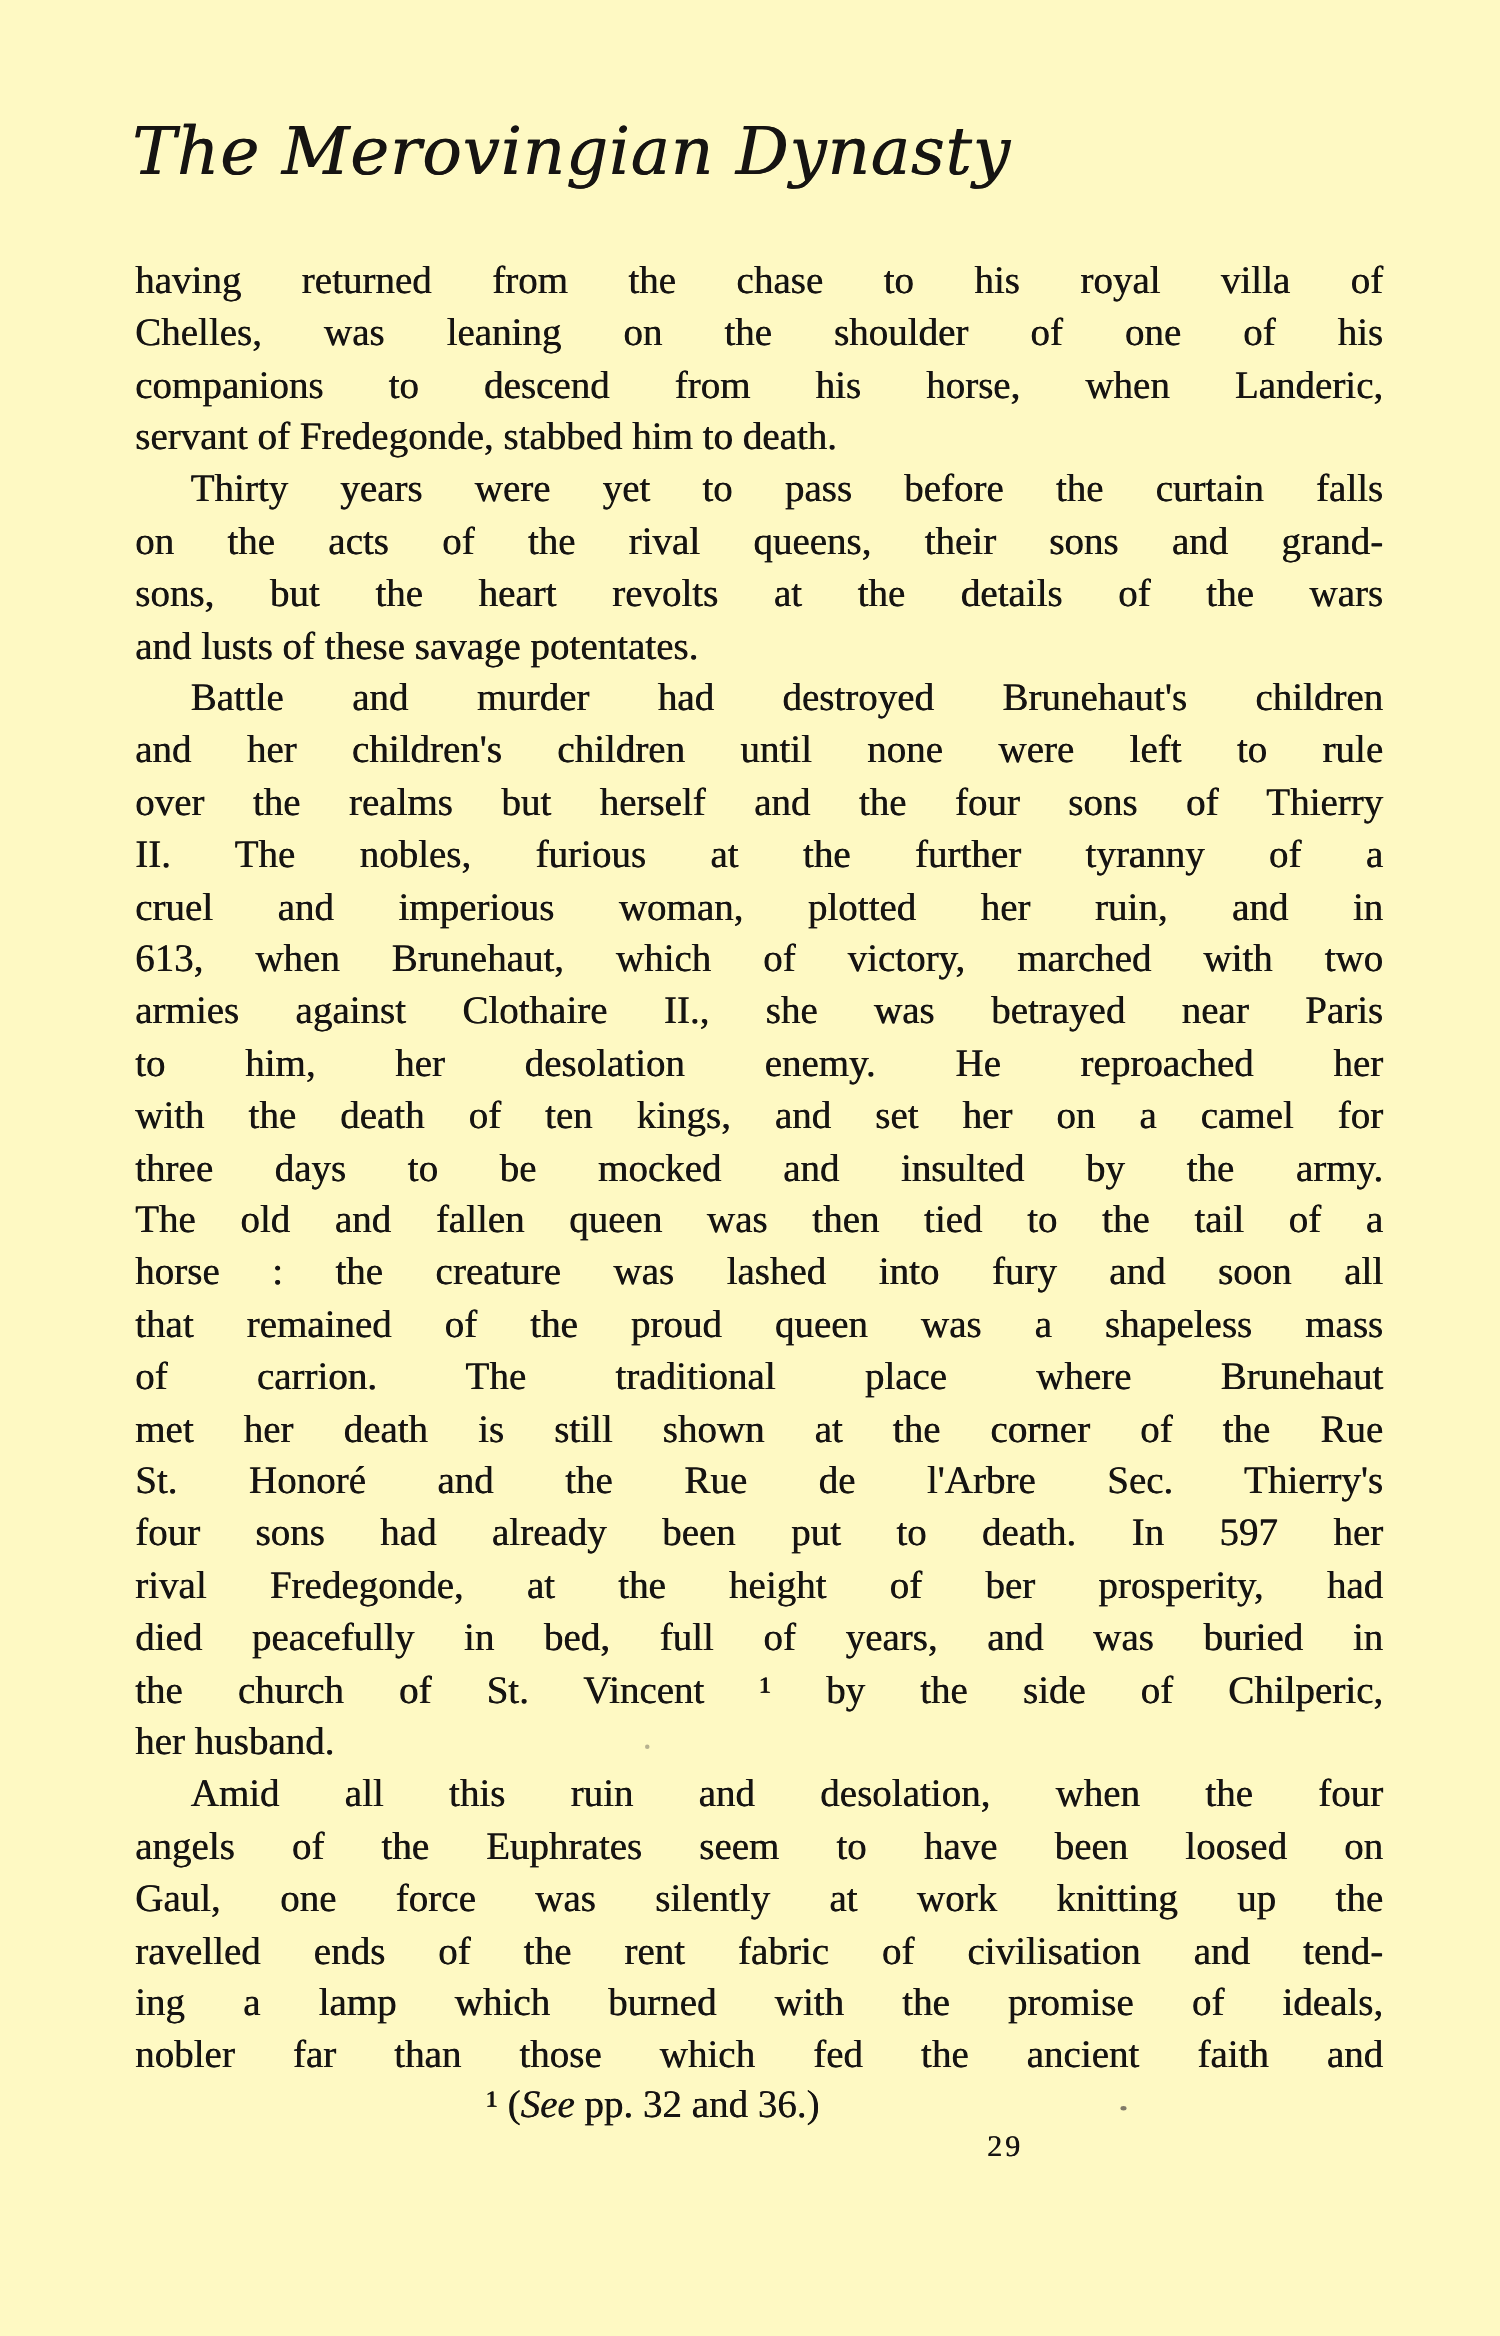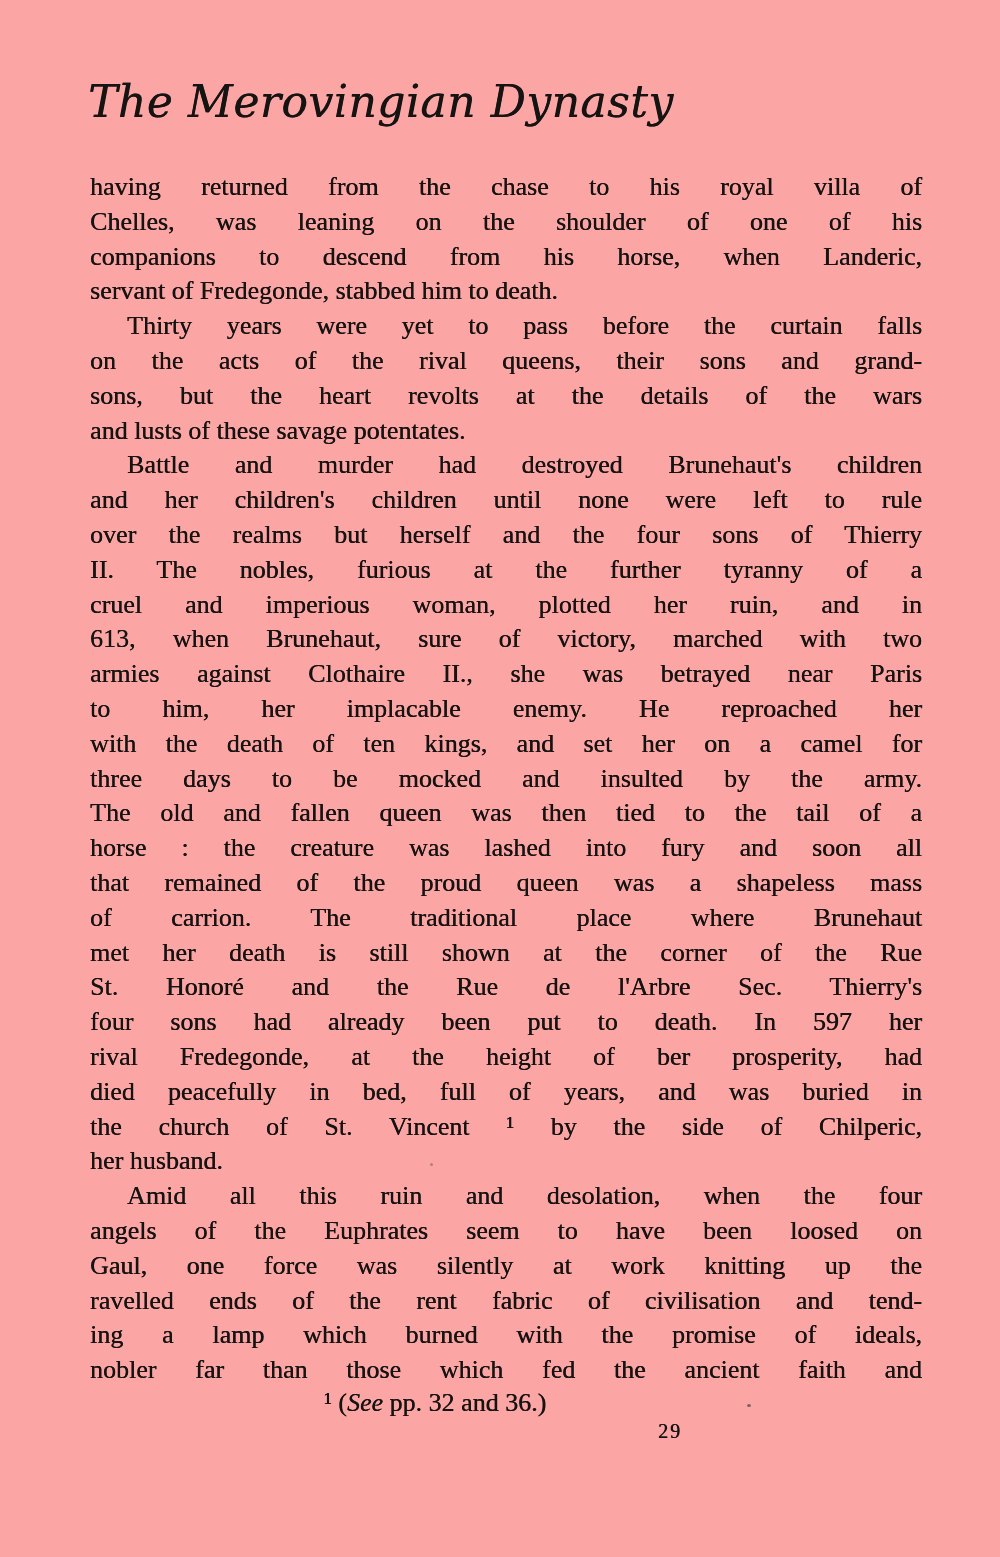--- a/index.html
+++ b/index.html
@@ -9,21 +9,21 @@
   body {
     width: 1000px;
     height: 1557px;
     background: #ffffff;
     overflow: hidden;
   }
   .page {
     position: relative;
     width: 1000px;
     height: 1557px;
-    background: #fca5a5;
+    background: #fef9c3;
     color: #161412;
     font-family: "Liberation Serif", serif;
   }
   .page-title {
     position: absolute;
     left: 88px;
     top: 76px;
     font-family: "DejaVu Serif", serif;
     font-style: italic;
     font-size: 44px;
@@ -99,23 +99,23 @@
         <div class="line">on the acts of the rival queens, their sons and grand-</div>
         <div class="line">sons, but the heart revolts at the details of the wars</div>
         <div class="line no-justify">and lusts of these savage potentates.</div>
       </div>
       <div class="paragraph">
         <div class="line indent">Battle and murder had destroyed Brunehaut's children</div>
         <div class="line">and her children's children until none were left to rule</div>
         <div class="line">over the realms but herself and the four sons of Thierry</div>
         <div class="line">II. The nobles, furious at the further tyranny of a</div>
         <div class="line">cruel and imperious woman, plotted her ruin, and in</div>
-        <div class="line">613, when Brunehaut, sure of victory, marched with two</div>
+        <div class="line">613, when Brunehaut, which of victory, marched with two</div>
         <div class="line">armies against Clothaire II., she was betrayed near Paris</div>
-        <div class="line">to him, her implacable enemy. He reproached her</div>
+        <div class="line">to him, her desolation enemy. He reproached her</div>
         <div class="line">with the death of ten kings, and set her on a camel for</div>
         <div class="line">three days to be mocked and insulted by the army.</div>
         <div class="line">The old and fallen queen was then tied to the tail of a</div>
         <div class="line">horse : the creature was lashed into fury and soon all</div>
         <div class="line">that remained of the proud queen was a shapeless mass</div>
         <div class="line">of carrion. The traditional place where Brunehaut</div>
         <div class="line">met her death is still shown at the corner of the Rue</div>
         <div class="line">St. Honoré and the Rue de l'Arbre Sec. Thierry's</div>
         <div class="line">four sons had already been put to death. In 597 her</div>
         <div class="line">rival Fredegonde, at the height of ber prosperity, had</div>

